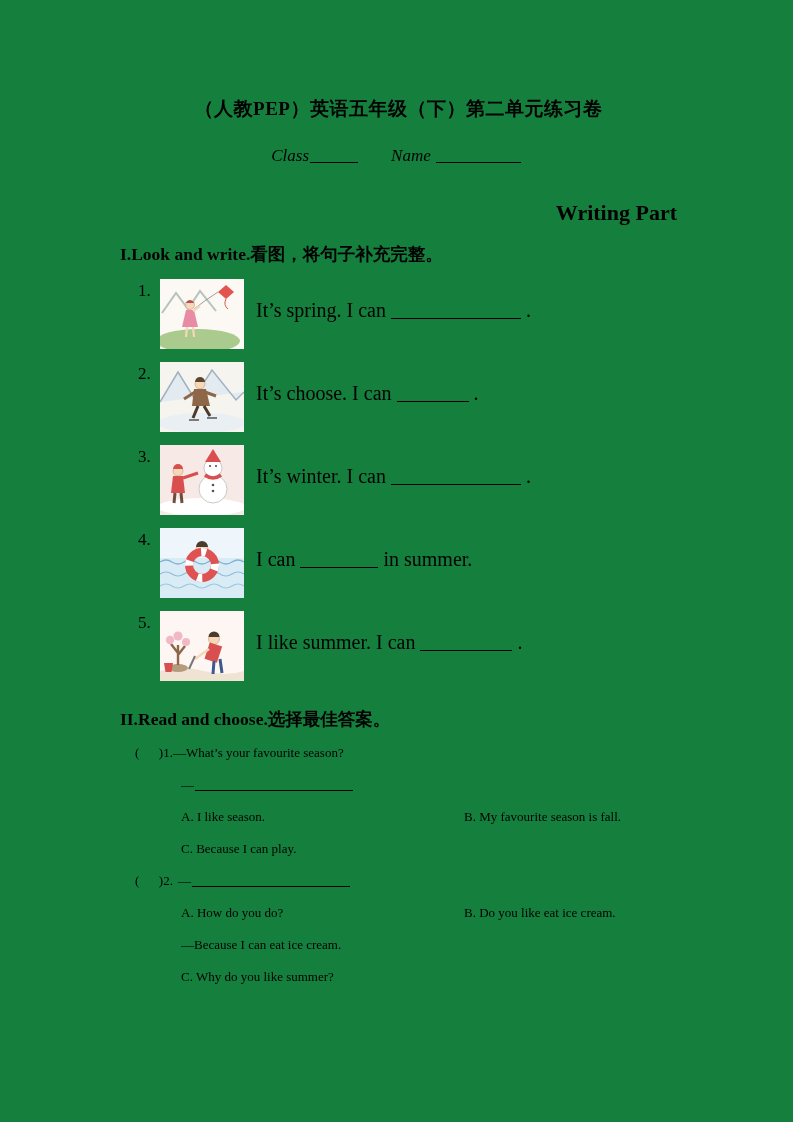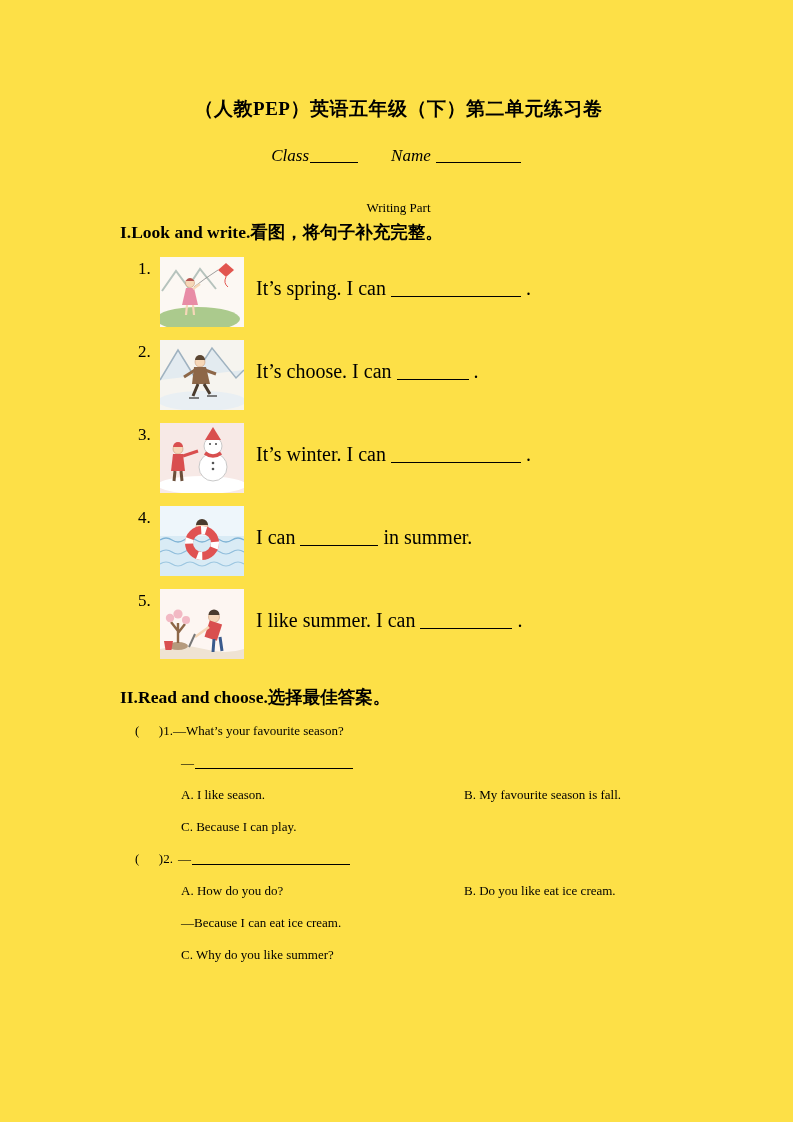--- a/index.html
+++ b/index.html
@@ -1,30 +1,30 @@
 <!DOCTYPE html>
 <html><head>
 <meta charset="utf-8">
 <style>
   * { box-sizing: border-box; margin: 0; padding: 0; }
   body { background: #ffffff; font-family: "Liberation Serif", "DejaVu Serif", serif; color: #000; }
-  .page { width: 793px; height: 1122px; background: #fde047; margin: 0 auto; overflow: hidden; position: relative; }
+  .page { width: 793px; height: 1122px; background: #15803d; margin: 0 auto; overflow: hidden; position: relative; }
   .content { padding: 96px 116px 0 120px; }
 
   .doc-title { text-align: center; font-weight: bold; font-size: 19px; letter-spacing: .5px; }
   .class-line { text-align: center; margin-top: 24px; font-size: 17px; font-style: italic; }
   .gap { display: inline-block; width: 28px; }
 
   .blank { display: inline-block; border-bottom: 1px solid #000; height: 15px; vertical-align: -2px; margin: 0 5px; }
   .blank.tight { margin-left: 1px; }
   .w48{width:48px} .w85{width:85px} .w130{width:130px} .w72{width:72px}
   .w78{width:78px} .w92{width:92px} .w158{width:158px}
 
-  .section-title { text-align: center; font-weight: normal; font-size: 13px; margin-top: 34px; }
-  .part-heading { font-weight: bold; font-size: 17.5px; margin-top: 4px; }
+  .section-title { text-align: right; font-weight: bold; font-size: 22px; margin-top: 34px; }
+  .part-heading { font-weight: bold; font-size: 17.5px; margin-top: 16px; }
   .part2-heading { margin-top: 26px; }
 
   .item { display: flex; align-items: flex-start; margin-top: 13px; margin-left: 18px; }
   .item-num { font-size: 17px; width: 22px; flex: 0 0 auto; padding-top: 2px; }
   .item-img { width: 84px; height: 70px; flex: 0 0 auto; }
   .item-img svg { display: block; }
   .item-body { align-self: center; font-size: 20px; margin-left: 12px; margin-top: -8px; }
 
   .q-block { margin-left: 15px; font-size: 13px; }
   .q-line { margin-top: 12px; line-height: 20px; }

